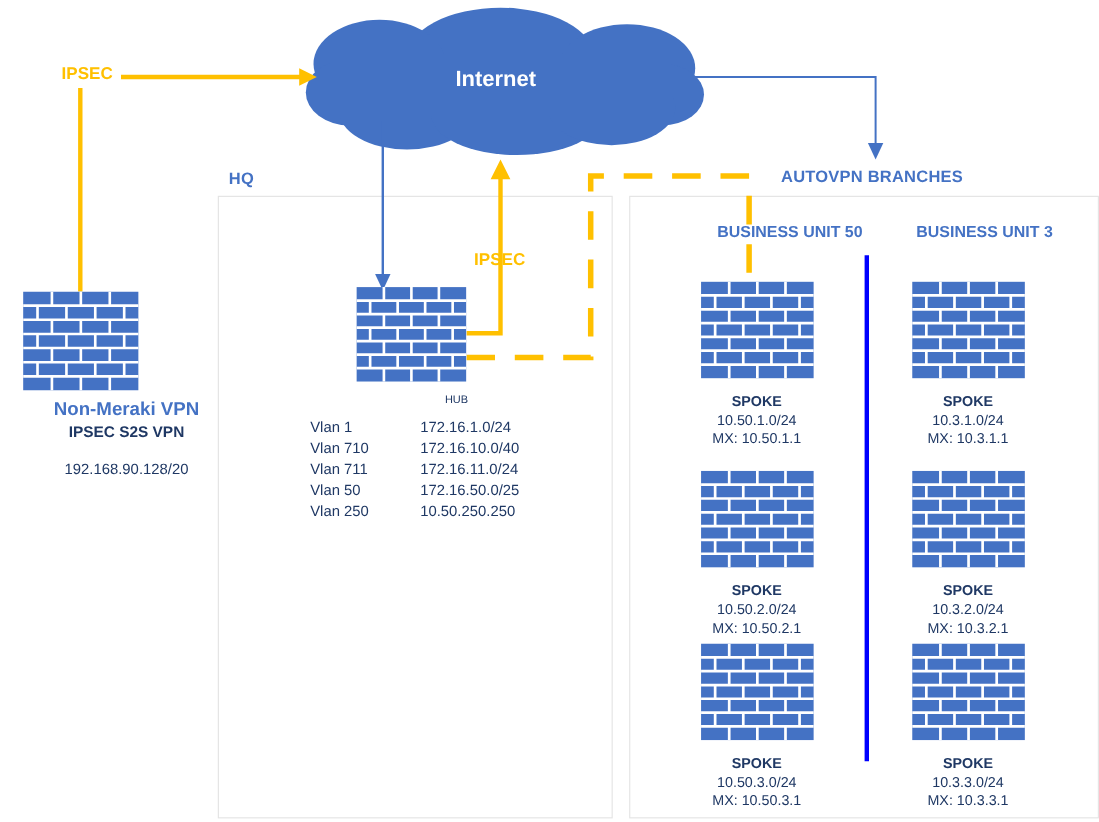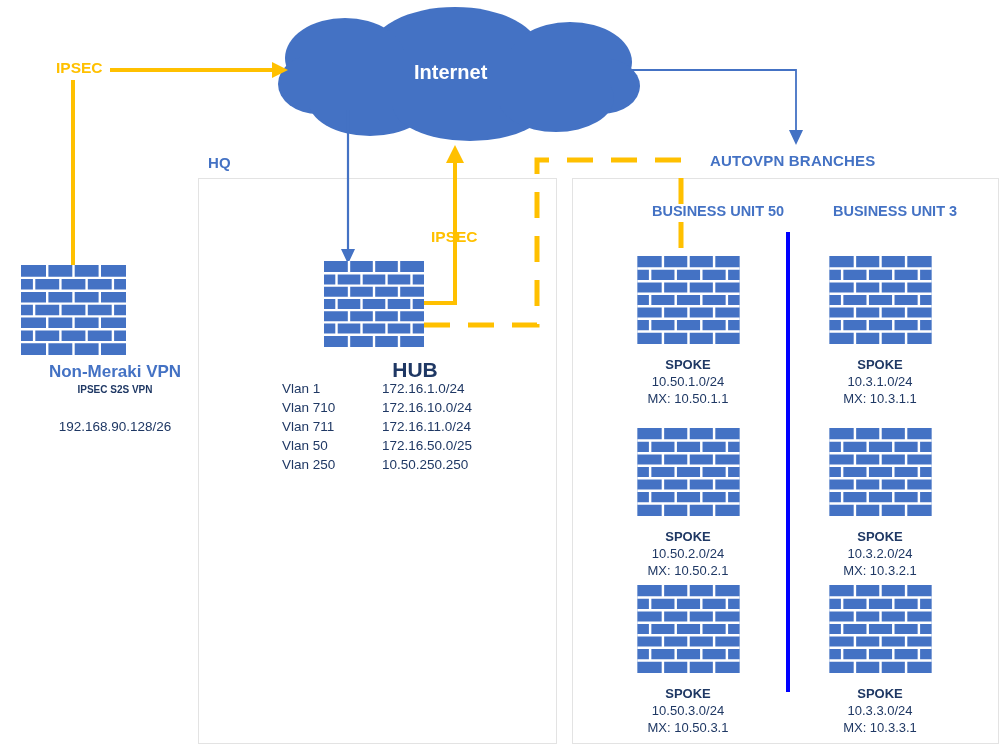--- a/index.html
+++ b/index.html
@@ -73,33 +73,33 @@
 
   .nm-title {
     color: #4472C4;
     font-weight: bold;
     font-size: 17px;
     text-align: center;
   }
   .nm-sub {
     color: #1F3864;
     font-weight: bold;
-    font-size: 10px;
+    font-size: 14px;
     text-align: center;
   }
   .nm-subnet {
     color: #1F3864;
     font-size: 13.5px;
     text-align: center;
   }
 
   .hub-title {
     color: #1F3864;
-    font-weight: bold;
-    font-size: 21px;
+    font-weight: normal;
+    font-size: 10px;
   }
   .vlan-table {
     position: absolute;
     color: #1F3864;
     font-size: 13.5px;
     border-collapse: collapse;
   }
   .vlan-table td {
     padding: 0 0 2px 0;
     white-space: pre;
@@ -242,21 +242,21 @@
         <line x1="91.9" y1="64.3" x2="91.9" y2="77.1"></line>
         <line x1="26.2" y1="77.1" x2="26.2" y2="90"></line>
         <line x1="52.5" y1="77.1" x2="52.5" y2="90"></line>
         <line x1="78.8" y1="77.1" x2="78.8" y2="90"></line>
       </g>
     </svg>
   </div>
 
   <div class="txt nm-title" style="left:0px; top:362px; width:148px;">Non-Meraki VPN</div>
   <div class="txt nm-sub" style="left:0px; top:384px; width:148px;">IPSEC S2S VPN</div>
-  <div class="txt nm-subnet" style="left:0px; top:419px; width:148px;">192.168.90.128/26</div>
+  <div class="txt nm-subnet" style="left:0px; top:419px; width:148px;">192.168.90.128/20</div>
 
   <div class="wall" style="left:324px; top:261px;">
     <svg width="100" height="86" viewBox="0 0 100 86">
       <rect width="100" height="86" fill="#4472C4"></rect>
       <g stroke="#FFFFFF" stroke-width="2.4">
         <line x1="0" y1="12.3" x2="100" y2="12.3"></line>
         <line x1="0" y1="24.6" x2="100" y2="24.6"></line>
         <line x1="0" y1="36.9" x2="100" y2="36.9"></line>
         <line x1="0" y1="49.1" x2="100" y2="49.1"></line>
         <line x1="0" y1="61.4" x2="100" y2="61.4"></line>
@@ -294,21 +294,21 @@
   <div class="txt hub-title" style="left:324px; top:358px; width:100px; text-align:center;">HUB</div>
 
   <table class="vlan-table" style="left:282px; top:380px;">
     <tbody>
       <tr>
         <td class="c-name">Vlan 1</td>
         <td class="c-net">172.16.1.0/24</td>
       </tr>
       <tr>
         <td class="c-name">Vlan 710</td>
-        <td class="c-net">172.16.10.0/24</td>
+        <td class="c-net">172.16.10.0/40</td>
       </tr>
       <tr>
         <td class="c-name">Vlan 711</td>
         <td class="c-net">172.16.11.0/24</td>
       </tr>
       <tr>
         <td class="c-name">Vlan 50</td>
         <td class="c-net">172.16.50.0/25</td>
       </tr>
       <tr>

